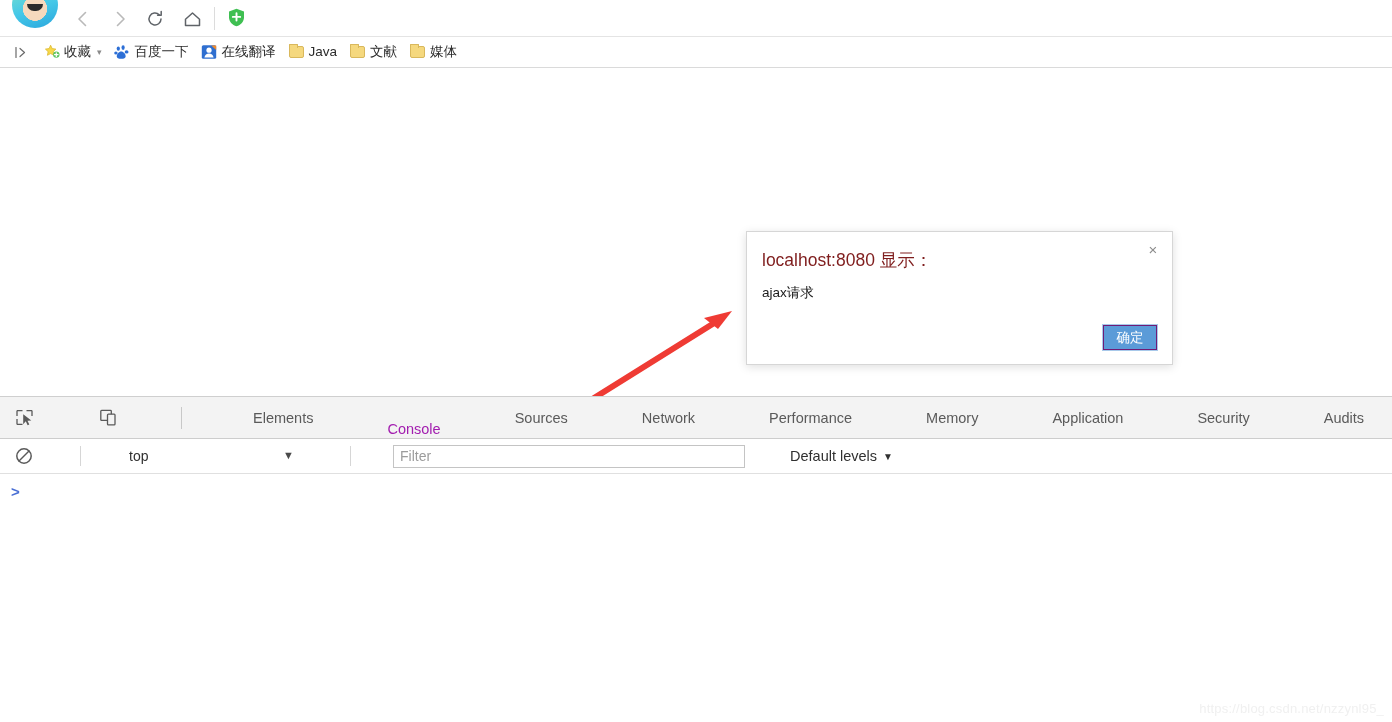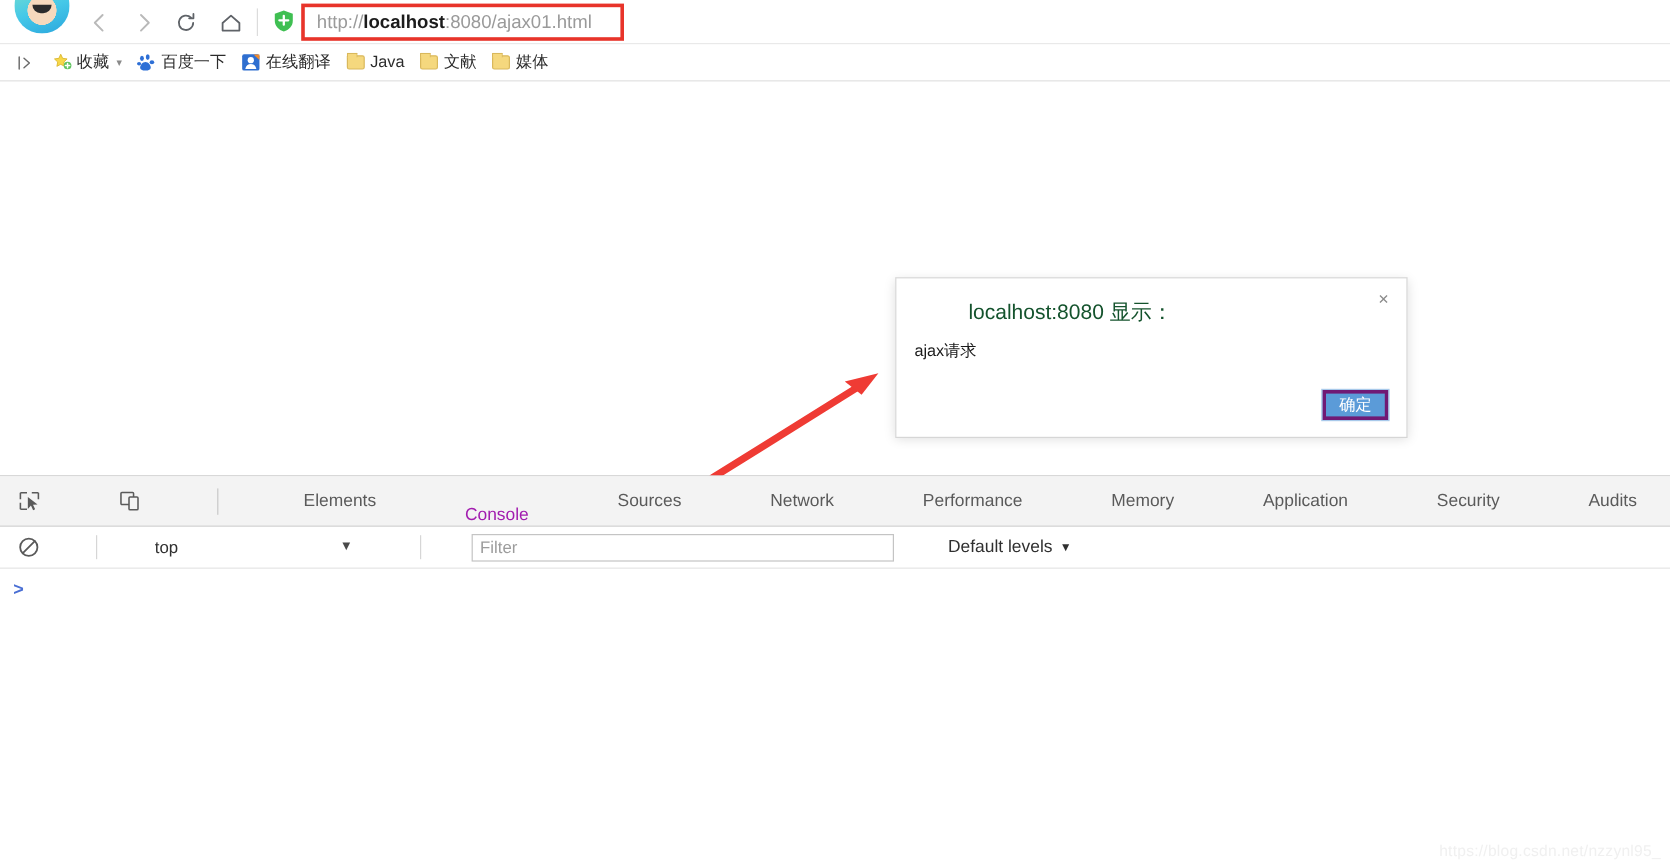--- a/index.html
+++ b/index.html
@@ -155,34 +155,33 @@
     z-index: 20;
   }
   #dialog-close {
     position: absolute; right: 9px; top: 7px;
     width: 20px; height: 20px;
     display: flex; align-items: center; justify-content: center;
     color: #8c8c8c; font-size: 15px; line-height: 1;
   }
   #dialog-title {
     position: absolute; left: 15px; top: 16px;
-    font-size: 17.5px; color: #14532d;
+    font-size: 17.5px; color: #7f1d1d;
     white-space: nowrap;
-    margin-left: 45px;
   }
   #dialog-message {
     position: absolute; left: 15px; top: 52px;
     font-size: 13.5px; color: #1a1a1a;
   }
   #dialog-ok {
     position: absolute; right: 15px; bottom: 14px;
     min-width: 54px; height: 25px;
     padding: 0 11px;
     background: #5b9bd8;
-    border: 3px solid #701a75;
+    border: 1px solid #701a75;
     outline: 1px solid #a8c9ea;
     color: #ffffff;
     font-size: 13.5px;
     font-family: Liberation Mono, monospace;
     display: flex; align-items: center; justify-content: center;
   }
 
   
   #annotation-arrow {
     position: absolute; left: 580px; top: 230px;
@@ -338,23 +337,20 @@
 
   <div id="chrome-sep"></div>
 
   <div id="site-shield">
     <svg width="17" height="19" viewBox="0 0 17 19">
       <path d="M8.5 0.8 L16 3.4 V9.2 C16 13.6 12.8 16.9 8.5 18.2 C4.2 16.9 1 13.6 1 9.2 V3.4 Z" fill="#3fbf52"></path>
       <path d="M8.5 5.2 V12.6 M4.8 8.9 H12.2" stroke="#ffffff" stroke-width="1.9" stroke-linecap="round"></path>
     </svg>
   </div>
 
-  <div id="omnibox-highlight">
-    <div id="omnibox-url"><span>http://</span><span class="host">localhost</span><span>:8080/ajax01.html</span></div>
-  </div>
 
   <div id="chrome-bottom-border"></div>
 </div>
 
 <div id="bookmarks-bar">
 
   <div id="bookmark-overflow">
     <svg width="15" height="13" viewBox="0 0 15 13" fill="none" stroke="currentColor" stroke-width="1.2">
       <path d="M2 1.5 V11.5" stroke-linecap="round"></path>
       <path d="M6 2.5 L10.5 6.5 L6 10.5" stroke-linecap="round" stroke-linejoin="round"></path>

